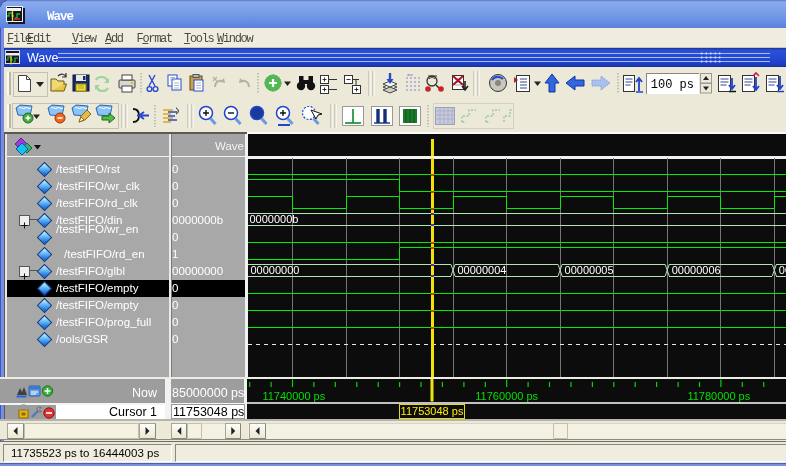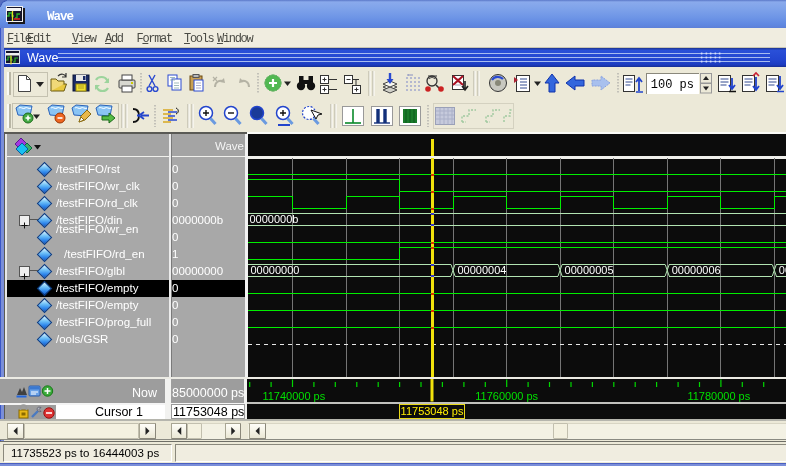--- a/index.html
+++ b/index.html
@@ -450,21 +450,21 @@
       <rect x="1" y="6" width="9" height="8" fill="#e8b818" stroke="#8a6a00"></rect>
       <path d="M2.5 6v-2a3 3 0 0 1 6 0v2" fill="none" stroke="#9a9a9a" stroke-width="1.6"></path>
       <rect x="3.5" y="8.5" width="4" height="3" fill="#8a6a00"></rect>
       <path d="M14 13l6-6" stroke="#4a7ac0" stroke-width="2.4"></path>
       <path d="M19 4.5a3 3 0 0 1 4-1l-2 2 2 2a3 3 0 0 1-4-3z" fill="#b0b8c0" stroke="#667"></path>
       <circle cx="31" cy="9" r="5.2" fill="#dd3333" stroke="#991111"></circle>
       <path d="M28 9h6" stroke="#fff" stroke-width="1.6"></path>
     </svg></div>
 <div class="abs" style="left:95px;top:385.5px;width:62px;text-align:right;color:#fff;font:12.5px 'Liberation Sans',sans-serif;">Now</div>
 <div class="abs" style="left:172px;top:385.5px;color:#fff;font:12.5px 'Liberation Sans',sans-serif;">85000000 ps</div>
-<div class="abs" style="left:95px;top:404.5px;width:62px;text-align:left;color:#000;font:12.5px 'Liberation Sans',sans-serif;">Cursor 1</div>
+<div class="abs" style="left:95px;top:404.5px;width:62px;text-align:right;color:#000;font:12.5px 'Liberation Sans',sans-serif;">Cursor 1</div>
 <div class="abs" style="left:170.5px;top:403.5px;width:74px;height:15px;background:#fff;border:1px solid #999;box-sizing:border-box;"></div>
 <div class="abs" style="left:173px;top:404.5px;color:#000;font:12.5px 'Liberation Sans',sans-serif;">11753048 ps</div>
 <div class="abs" id="timeline"></div>
 <div class="abs" id="graysepR"></div>
 <div class="abs" id="cursrowR"></div>
 <div class="abs" style="left:247px;top:379px"><svg width="539" height="22.5">
       <path d="M2.7 3V8" stroke="#00d800" stroke-width="1.2"></path>
       <path d="M24.1 3V8" stroke="#00d800" stroke-width="1.2"></path>
       <path d="M45.5 0.5V8" stroke="#00d800" stroke-width="1.2"></path>
       <path d="M66.9 3V8" stroke="#00d800" stroke-width="1.2"></path>

